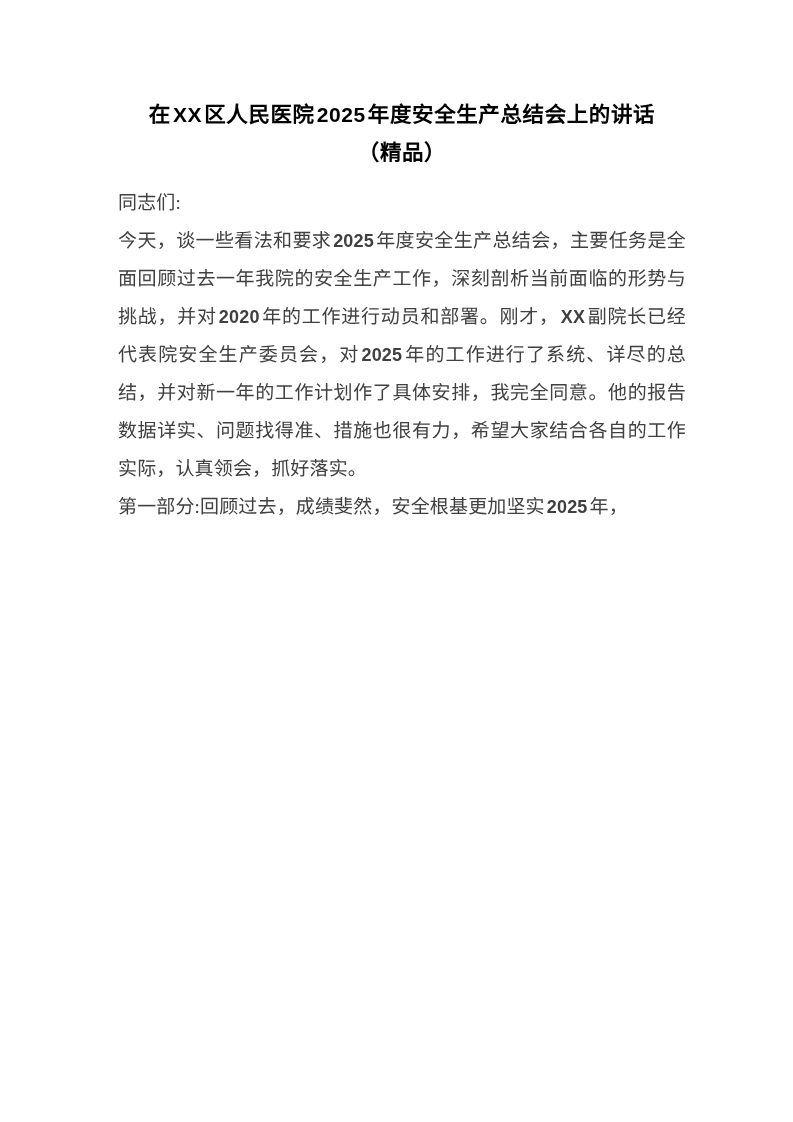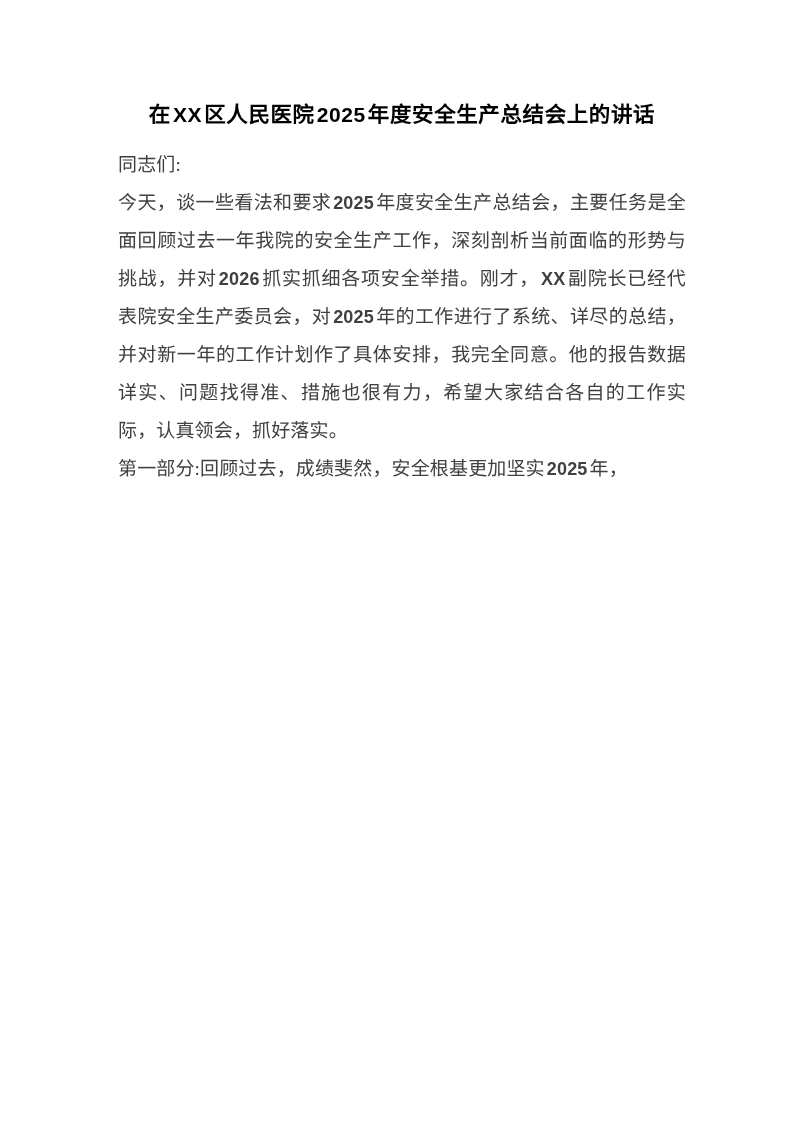--- a/index.html
+++ b/index.html
@@ -71,24 +71,25 @@
   }
 </style>
 </head>
 <body>
 
 <div class="page">
   <div class="doc-body">
 
     <h1 class="doc-title">
       <span class="line"><span>在</span><span class="title-num">XX</span><span>区人民医院</span><span class="title-num">2025</span><span>年度安全生产总结会上的讲话</span></span>
+      <span class="line">（精品）</span>
     </h1>
 
     <p class="para">同志们:</p>
 
-    <p class="para"><span>今天，谈一些看法和要求</span><span class="num">2025</span><span>年度安全生产总结会，主要任务是全面回顾过去一年我院的安全生产工作，深刻剖析当前面临的形势与挑战，并对</span><span class="num">2026</span><span>抓实抓细各项安全举措。刚才，</span><span class="num">XX</span><span>副院长已经代表院安全生产委员会，对</span><span class="num">2025</span><span>年的工作进行了系统、详尽的总结，并对新一年的工作计划作了具体安排，我完全同意。他的报告数据详实、问题找得准、措施也很有力，希望大家结合各自的工作实际，认真领会，抓好落实。</span></p>
+    <p class="para"><span>今天，谈一些看法和要求</span><span class="num">2025</span><span>年度安全生产总结会，主要任务是全面回顾过去一年我院的安全生产工作，深刻剖析当前面临的形势与挑战，并对</span><span class="num">2020</span><span>年的工作进行动员和部署。刚才，</span><span class="num">XX</span><span>副院长已经代表院安全生产委员会，对</span><span class="num">2025</span><span>年的工作进行了系统、详尽的总结，并对新一年的工作计划作了具体安排，我完全同意。他的报告数据详实、问题找得准、措施也很有力，希望大家结合各自的工作实际，认真领会，抓好落实。</span></p>
 
 
 
     <p class="para"><span>第一部分:回顾过去，成绩斐然，安全根基更加坚实</span><span class="num">2025</span><span>年，</span></p>
 
   </div>
 </div>
 
 </body></html>

